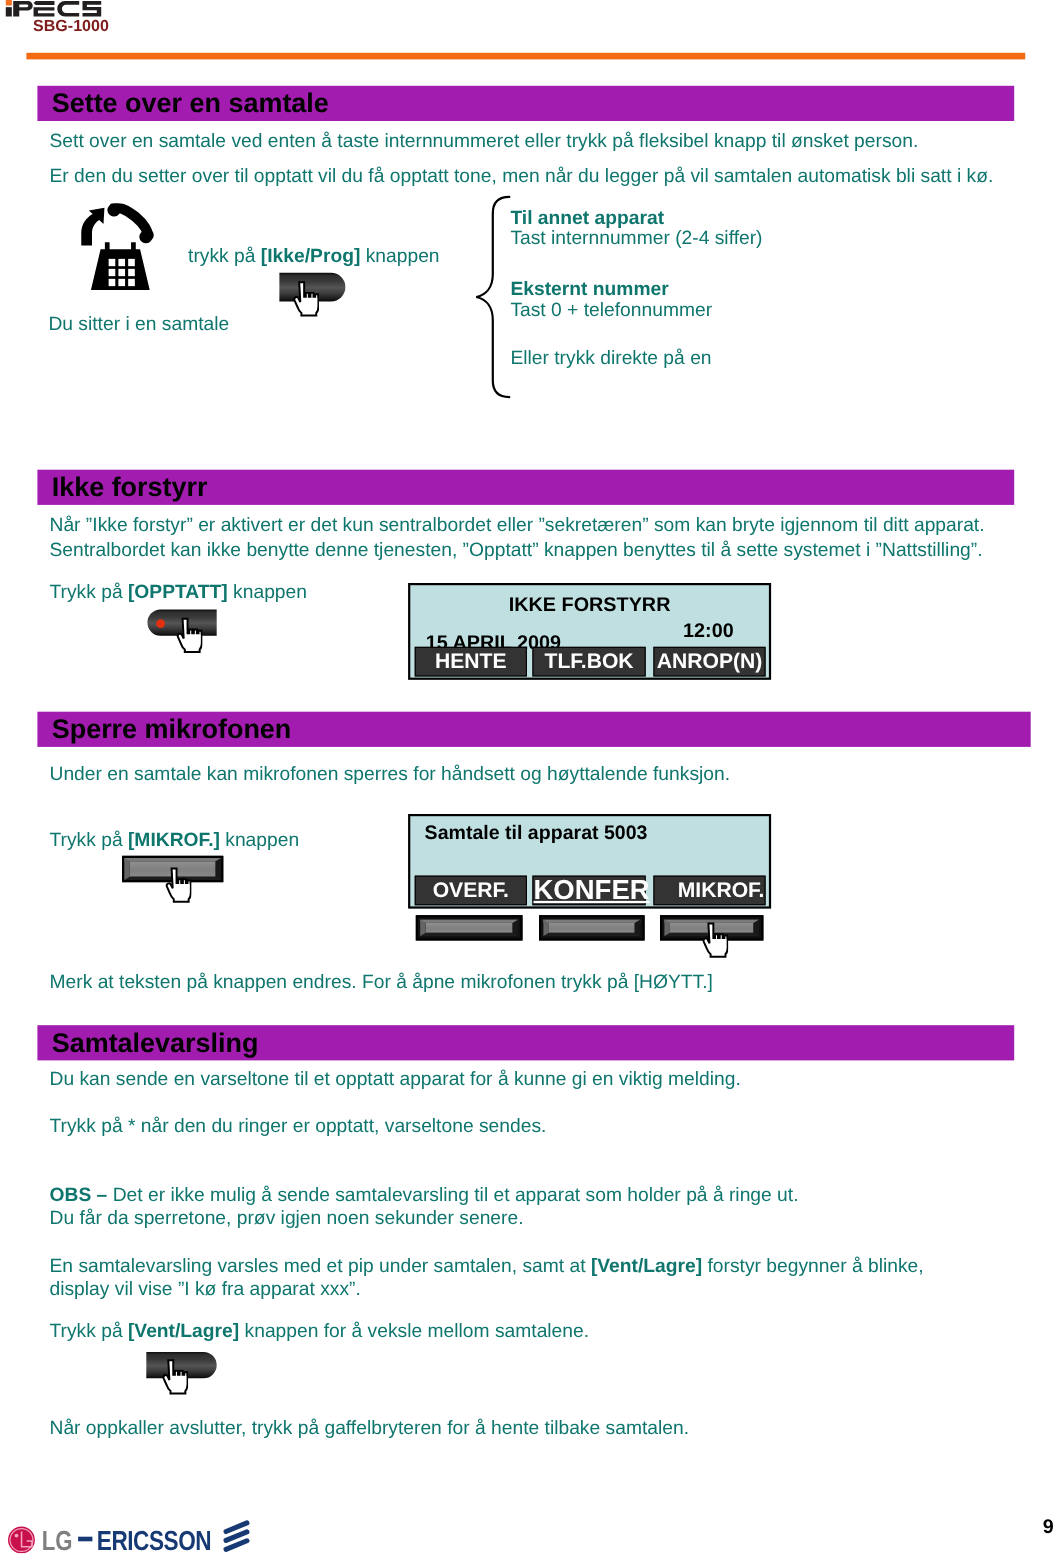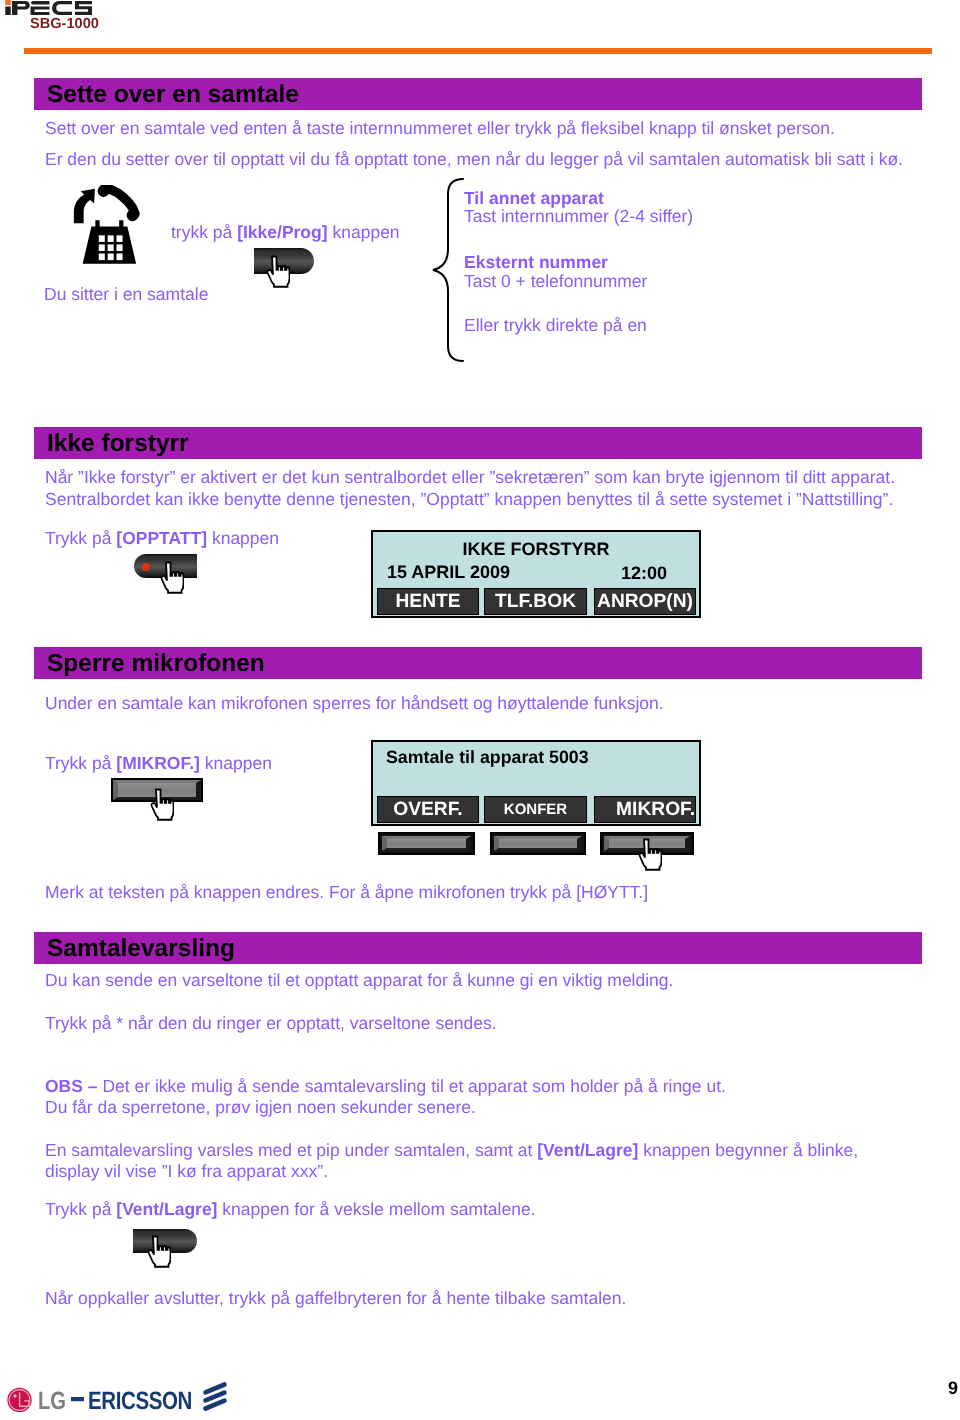--- a/index.html
+++ b/index.html
@@ -11,21 +11,21 @@
   
   #brand-logo{left:-0.4px;top:1px;}
   #model-text{left:30px;top:16px;font-size:14.6px;font-weight:bold;letter-spacing:0px;color:#7f1d1d;}
   #header-rule{left:24px;top:48px;width:908px;height:6px;background:#f26a12;}
 
   
   .sec-bar{background:#a21caf;height:32px;}
   .sec-bar > span{position:absolute;left:13px;top:3px;font-size:24.5px;font-weight:bold;color:#000;letter-spacing:0px;}
 
   
-  .txt{font-size:17.5px;color:#8b5cf6;line-height:20px;white-space:nowrap;}
+  .txt{font-size:17.5px;color:#0f766e;line-height:20px;white-space:nowrap;}
   .txt b{font-weight:bold;}
 
   
   #brace{left:431px;top:177px;}
 
   
   .lcd{background:#bfdfe0;border:2px solid #000;}
   .softkey{background:#333333;color:#fff;font-weight:bold;text-align:center;border:1px solid #000;}
 
   
@@ -59,34 +59,34 @@
   #o3l2{left:464px;top:334px;}
   #s1close{left:45px;top:389px;}
 
   #bar2{left:34px;top:427px;width:888px;}
   #s2p1{left:45px;top:467px;}
   #s2p2{left:45px;top:488.9px;}
   #s2press{left:45px;top:527.5px;}
   #pill2{left:134px;top:554px;}
   #lcd1{left:371px;top:530px;width:326px;height:84px;}
   #lcd1-title{left:0;right:0;text-align:center;top:7px;font-size:18px;font-weight:bold;}
-  #lcd1-date{left:14px;top:30px;font-size:18px;font-weight:bold;}
+  #lcd1-date{left:14px;top:42px;font-size:18px;font-weight:bold;}
   #lcd1-time{right:32px;top:31px;font-size:18px;font-weight:bold;}
   #lcd1-sk0{left:4px;top:56px;width:100px;height:25px;font-size:19.2px;line-height:25px;}
   #lcd1-sk1{left:111px;top:56px;width:101px;height:25px;font-size:19.2px;line-height:25px;}
   #lcd1-sk2{left:221px;top:56px;width:100px;height:25px;font-size:19.2px;line-height:25px;}
 
-  #bar3{left:34px;top:647px;width:888px;}
+  #bar3{left:34px;top:647px;width:888px;padding-left:15px;}
   #s3p1{left:45px;top:693px;}
   #s3press{left:45px;top:752.5px;}
   #rect3{left:111px;top:778px;}
   #lcd2{left:371px;top:740px;width:326px;height:82px;}
   #lcd2-title{left:13px;top:5px;font-size:17.8px;font-weight:bold;}
   #lcd2-sk0{left:4px;top:54px;width:100px;height:25px;font-size:19.2px;line-height:25px;}
-  #lcd2-sk1{left:111px;top:54px;width:101px;height:25px;font-size:15px;line-height:25px;}
+  #lcd2-sk1{left:111px;top:54px;width:101px;height:25px;font-size:25px;line-height:25px;text-decoration:underline;}
   #lcd2-sk2{left:221px;top:54px;width:100px;height:25px;font-size:19.2px;line-height:25px;text-align:right;}
   #pb0{left:378px;top:832px;width:97px;height:23px;}
   #pb1{left:490px;top:832px;width:96px;height:23px;}
   #pb2{left:600px;top:832px;width:94px;height:23px;}
   #hand-pb2{left:636px;top:838px;}
   #s3note{left:45px;top:882px;}
 
   #bar4{left:34px;top:932px;width:888px;}
   #s4p1{left:45px;top:969.5px;}
   #s4p2{left:45px;top:1012.5px;}
@@ -227,21 +227,21 @@
 
   <div class="abs txt" id="s3note"><span>Merk at teksten på knappen endres. For å åpne mikrofonen trykk på </span><span>[HØYTT.]</span></div>
 
   <div class="abs sec-bar" id="bar4">
     <span>Samtalevarsling</span>
   </div>
   <div class="abs txt" id="s4p1">Du kan sende en varseltone til et opptatt apparat for å kunne gi en viktig melding.</div>
   <div class="abs txt" id="s4p2">Trykk på * når den du ringer er opptatt, varseltone sendes.</div>
   <div class="abs txt" id="s4obs"><b>OBS – </b><span>Det er ikke mulig å sende samtalevarsling til et apparat som holder på å ringe ut.</span></div>
   <div class="abs txt" id="s4obs2">Du får da sperretone, prøv igjen noen sekunder senere.</div>
-  <div class="abs txt" id="s4w1"><span>En samtalevarsling varsles med et pip under samtalen, samt at </span><b>[Vent/Lagre]</b><span> knappen begynner å blinke,</span></div>
+  <div class="abs txt" id="s4w1"><span>En samtalevarsling varsles med et pip under samtalen, samt at </span><b>[Vent/Lagre]</b><span> forstyr begynner å blinke,</span></div>
   <div class="abs txt" id="s4w2">display vil vise ”I kø fra apparat xxx”.</div>
   <div class="abs txt" id="s4press"><span>Trykk på </span><b>[Vent/Lagre]</b><span> knappen for å veksle mellom samtalene.</span></div>
 
   <div class="abs" id="pill4">
     <div class="btn-pill" style="width:64px;height:24px;"></div>
     <div class="abs hand" style="left:12px;top:6px;"><svg width="26" height="34" viewBox="0 0 52 68" xmlns="http://www.w3.org/2000/svg">
           <path d="M16 3 h9 v26.5 h3 v-7 h5.5 v7 h3 v-7 h5.5 v7 h3 v-4.5 h5.5 v4.5 h0.5 v17 q0 8.5 -4 12.5 v4.5 h-27 v-4.5 q-4.5 -3.5 -6.5 -9.5 l-6 -13.5 q-1.5 -4 2 -5.5 q3.5 -1.5 5.5 2.5 l3 6 z" fill="#fff" stroke="#000" stroke-width="3.6" stroke-linejoin="miter" stroke-linecap="square"></path>
         </svg></div>
   </div>
 

